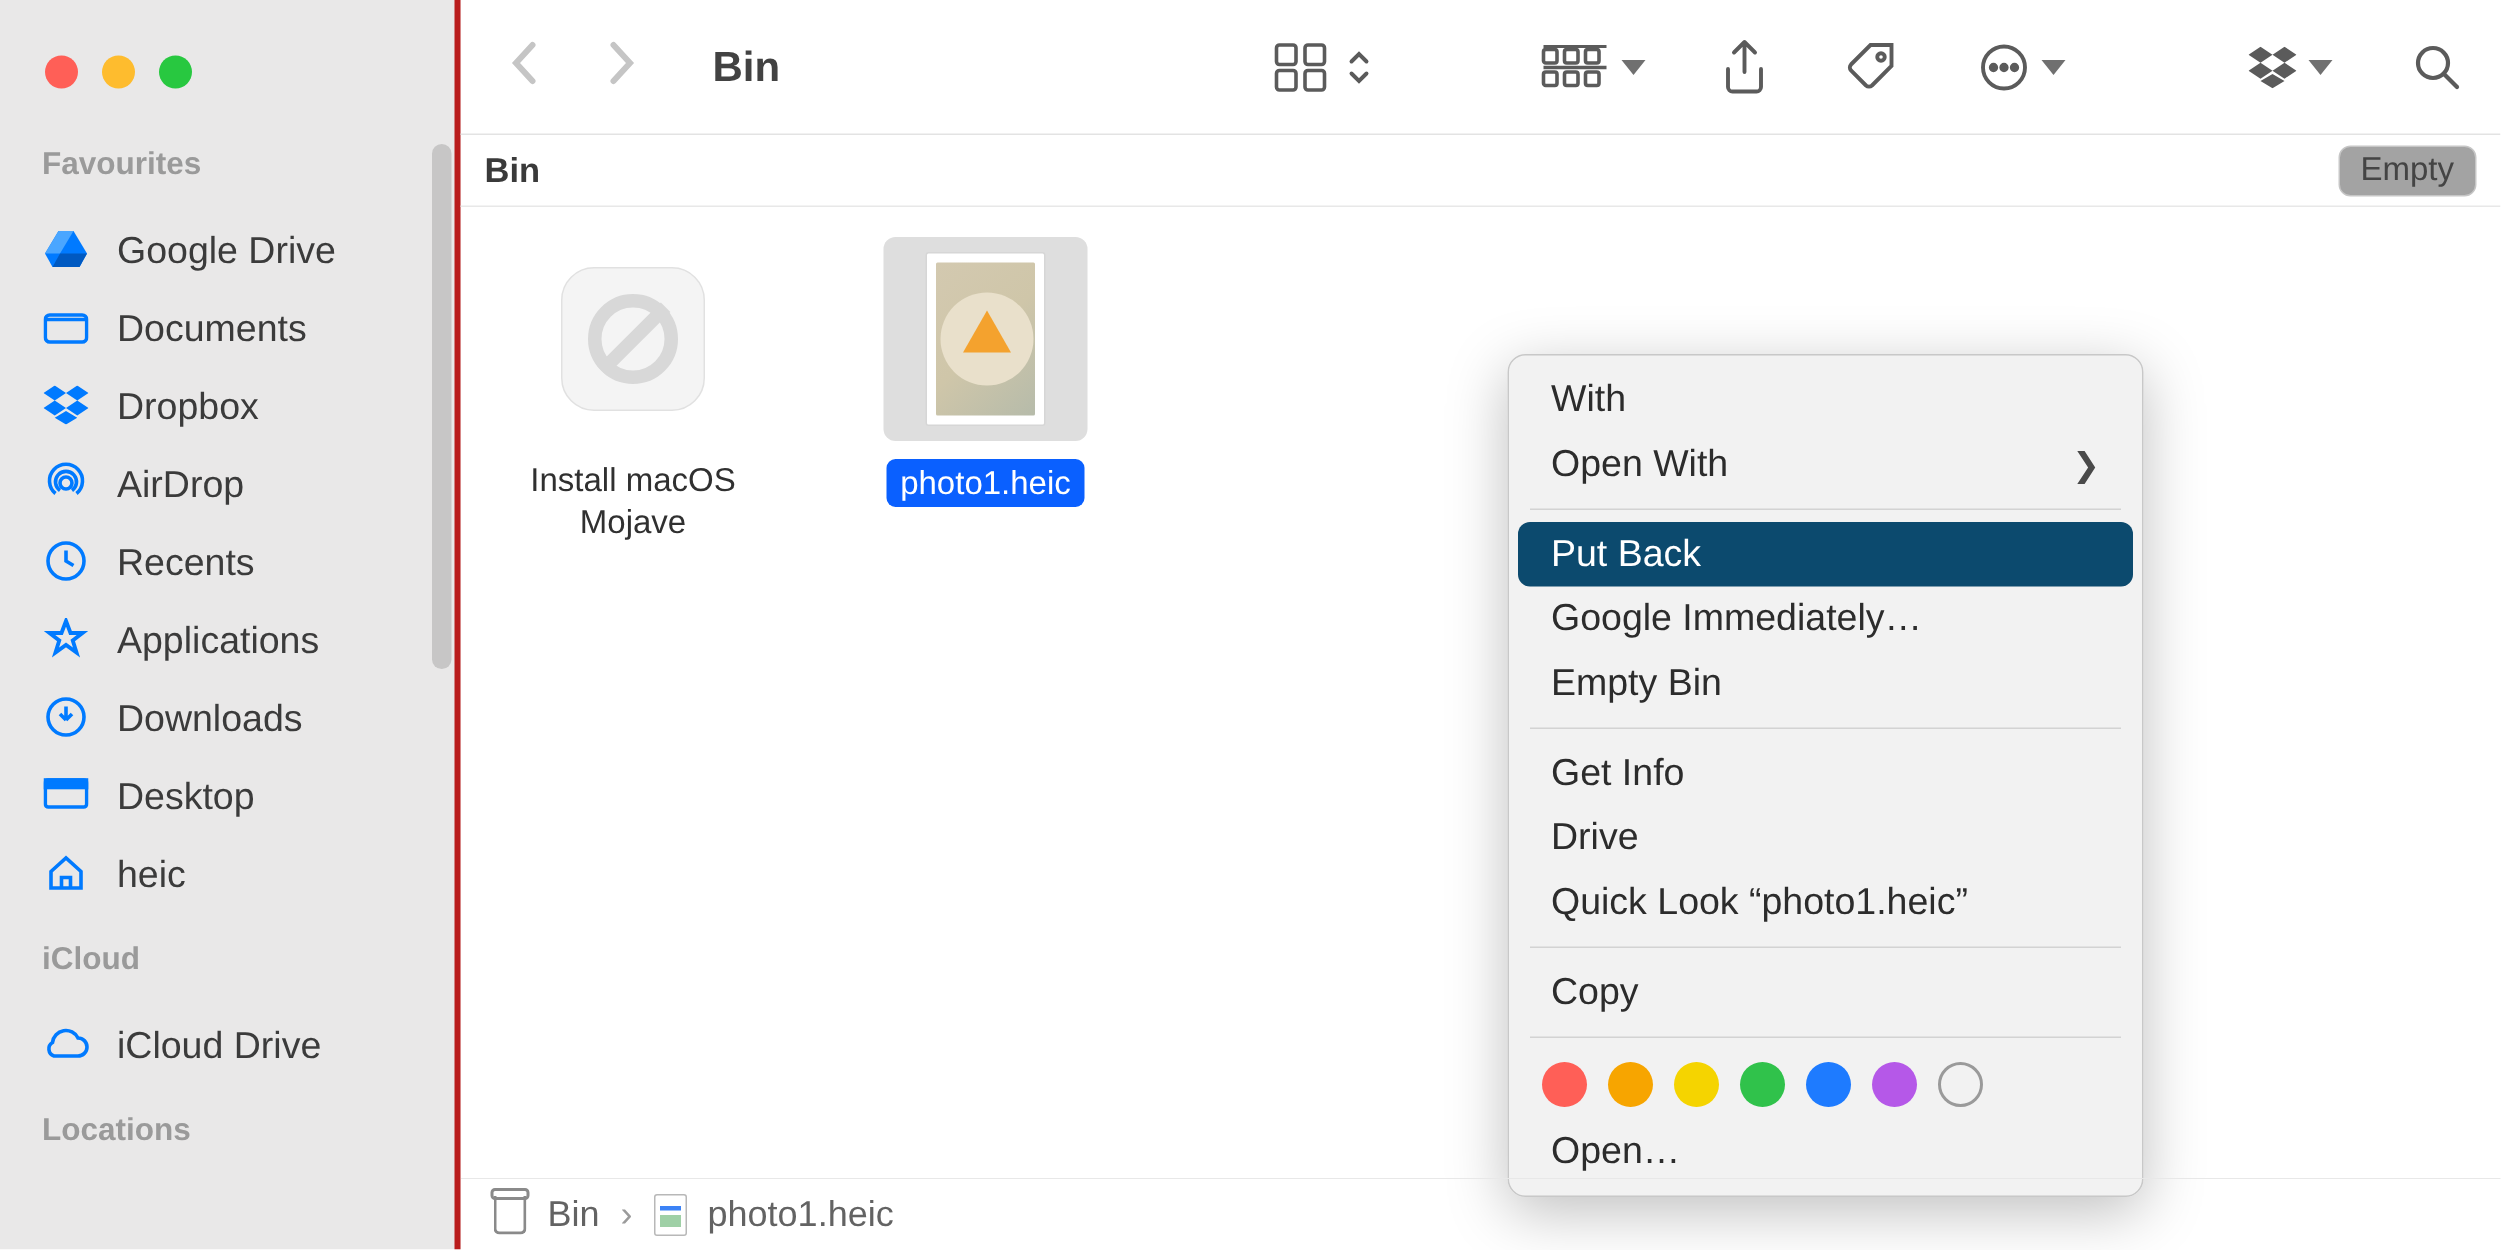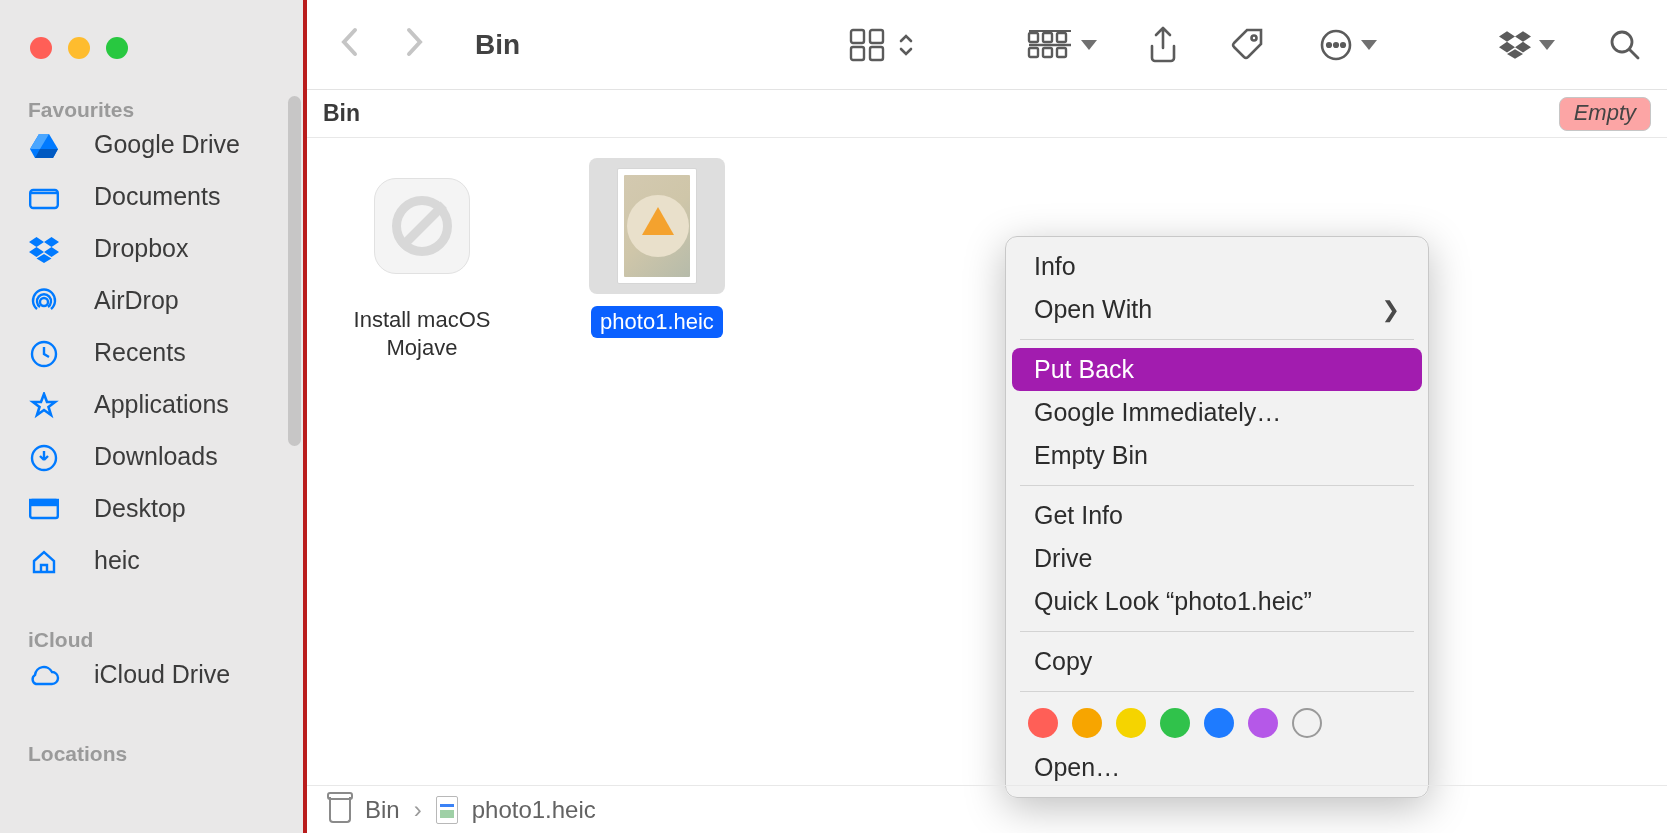--- a/index.html
+++ b/index.html
@@ -6,56 +6,56 @@
   *{box-sizing:border-box;}
   .window{display:flex;width:100%;height:100%;}
   
   .sidebar{width:307px;height:100%;background:#e9e8e8;border-right:4px solid #b91c1c;position:relative;flex-shrink:0;padding-top:28px;}
   .traffic{display:flex;gap:16px;padding-left:30px;height:40px;align-items:center;}
   .tl{width:22px;height:22px;border-radius:50%;}
   .tl.close{background:#ff5f57;}
   .tl.min{background:#febc2e;}
   .tl.max{background:#28c840;}
   .sb-section-title{font-size:21px;font-weight:700;color:#9a9a9a;padding:30px 0 8px 28px;}
-  .sb-item{display:flex;align-items:flex-start;height:52px;padding-left:28px;gap:34px;cursor:default;}
+  .sb-item{display:flex;align-items:flex-end;height:52px;padding-left:28px;gap:18px;cursor:default;}
   .sb-item .icon{width:32px;height:32px;display:flex;align-items:center;justify-content:center;color:#007aff;}
   .sb-item .lbl{font-size:25px;color:#3b3b3b;}
   .sb-scroll{position:absolute;right:2px;top:96px;width:13px;height:350px;background:#c7c6c6;border-radius:7px;}
   
   .main{flex:1;display:flex;flex-direction:column;position:relative;}
   .toolbar{height:90px;display:flex;align-items:center;padding:0 26px 0 24px;border-bottom:1px solid #e3e3e3;gap:26px;}
   .nav-arrow{color:#c5c5c5;font-size:36px;width:38px;text-align:center;}
   .title{font-size:28px;font-weight:700;color:#424242;margin-left:16px;}
   .spacer{flex:1;}
   .tb-btn{height:40px;display:flex;align-items:center;justify-content:center;color:#6a6a6a;}
   .tb-btn svg{display:block;}
   .dd-caret{width:0;height:0;border-left:8px solid transparent;border-right:8px solid transparent;border-top:10px solid #707070;margin-left:8px;}
   
   .headerbar{height:48px;border-bottom:1px solid #e8e8e8;display:flex;align-items:center;padding:0 16px;}
   .headerbar .loc{font-size:23px;font-weight:700;color:#3a3a3a;}
-  .empty-btn{margin-left:auto;border:1px solid #c6c6c6;background:#fca5a5;border-radius:8px;padding:2px 14px 4px;font-size:22px;color:#444;font-style:italic;}
+  .empty-btn{margin-left:auto;border:1px solid #c6c6c6;background:#a3a3a3;border-radius:8px;padding:2px 14px 4px;font-size:22px;color:#444;}
   
   .content{flex:1;position:relative;padding:20px 0 0 40px;}
   .grid{display:flex;gap:85px;align-items:flex-start;}
   .file{width:150px;display:flex;flex-direction:column;align-items:center;}
   .thumb{width:136px;height:136px;border-radius:8px;display:flex;align-items:center;justify-content:center;}
   .thumb.selected{background:#dedede;}
   .prohibit{width:96px;height:96px;border-radius:22px;background:#f4f4f4;border:1px solid #e1e1e1;display:flex;align-items:center;justify-content:center;}
   .prohibit .ring{width:60px;height:60px;border-radius:50%;border:9px solid #d8d8d8;position:relative;}
   .prohibit .ring::after{content:"";position:absolute;width:9px;height:60px;background:#d8d8d8;left:calc(50% - 4.5px);top:-9px;transform:rotate(45deg);}
   .photo{width:80px;height:116px;background:#fff;border:1px solid #d6d6d6;border-radius:2px;padding:6px;}
   .photo-inner{width:100%;height:100%;background:linear-gradient(135deg,#d3c9b0 0%,#cfc6a9 50%,#b6bbaa 100%);position:relative;border-radius:1px;overflow:hidden;}
   .plate{position:absolute;width:62px;height:62px;border-radius:50%;background:#e9e0cb;left:3px;top:20px;}
   .slice{position:absolute;width:0;height:0;border-left:16px solid transparent;border-right:16px solid transparent;border-bottom:28px solid #f4a22e;left:18px;top:32px;}
   .fname{margin-top:12px;font-size:22px;color:#303030;text-align:center;line-height:1.25;max-width:176px;}
   .fname.sel{background:#0a60ff;color:#fff;border-radius:6px;padding:2px 9px;}
   
   .ctx{position:absolute;left:698px;top:236px;width:424px;background:#f1f1f1e8;border:1px solid #c8c8c8;border-radius:12px;box-shadow:0 10px 40px rgba(0,0,0,.25);backdrop-filter:blur(20px);padding:8px 0;}
   .ctx-item{height:43px;display:flex;align-items:center;padding:0 22px;font-size:25px;color:#2c2c2c;margin:0 6px;border-radius:8px;}
-  .ctx-item.hl{background:#a21caf;color:#fff;}
+  .ctx-item.hl{background:#0c4a6e;color:#fff;}
   .ctx-item .sub{margin-left:auto;color:#4a4a4a;font-size:22px;}
   .ctx-sep{height:1px;background:#d3d3d3;margin:8px 14px;}
   .color-row{display:flex;gap:14px;padding:8px 22px;}
   .tagdot{width:30px;height:30px;border-radius:50%;}
   .tagdot.none{background:transparent;border:2.5px solid #9a9a9a;}
   
   .pathbar{position:absolute;left:0;right:0;bottom:0;height:48px;border-top:1px solid #e8e8e8;display:flex;align-items:center;padding-left:22px;gap:14px;font-size:24px;color:#636363;}
   .pathbar .chev{color:#9b9b9b;}
   .fileicon{width:22px;height:28px;background:#fff;border:1px solid #b8b8b8;border-radius:2px;position:relative;}
   .fileicon::before{content:"";position:absolute;left:3px;right:3px;top:7px;height:3px;background:#3b82f6;}
@@ -275,21 +275,21 @@
                 </div>
             </div>
           </div>
           <div class="fname sel">photo1.heic</div>
         </div>
       </div>
     </div>
 
     <div class="ctx">
       <div class="ctx-item">
-          <span>Info</span>
+          <span>With</span>
         </div>
       <div class="ctx-item">
           <span>Open With</span>
           <span class="sub">❯</span>
         </div>
       <div class="ctx-sep"></div>
       <div class="ctx-item hl">
           <span>Put Back</span>
         </div>
       <div class="ctx-item">

